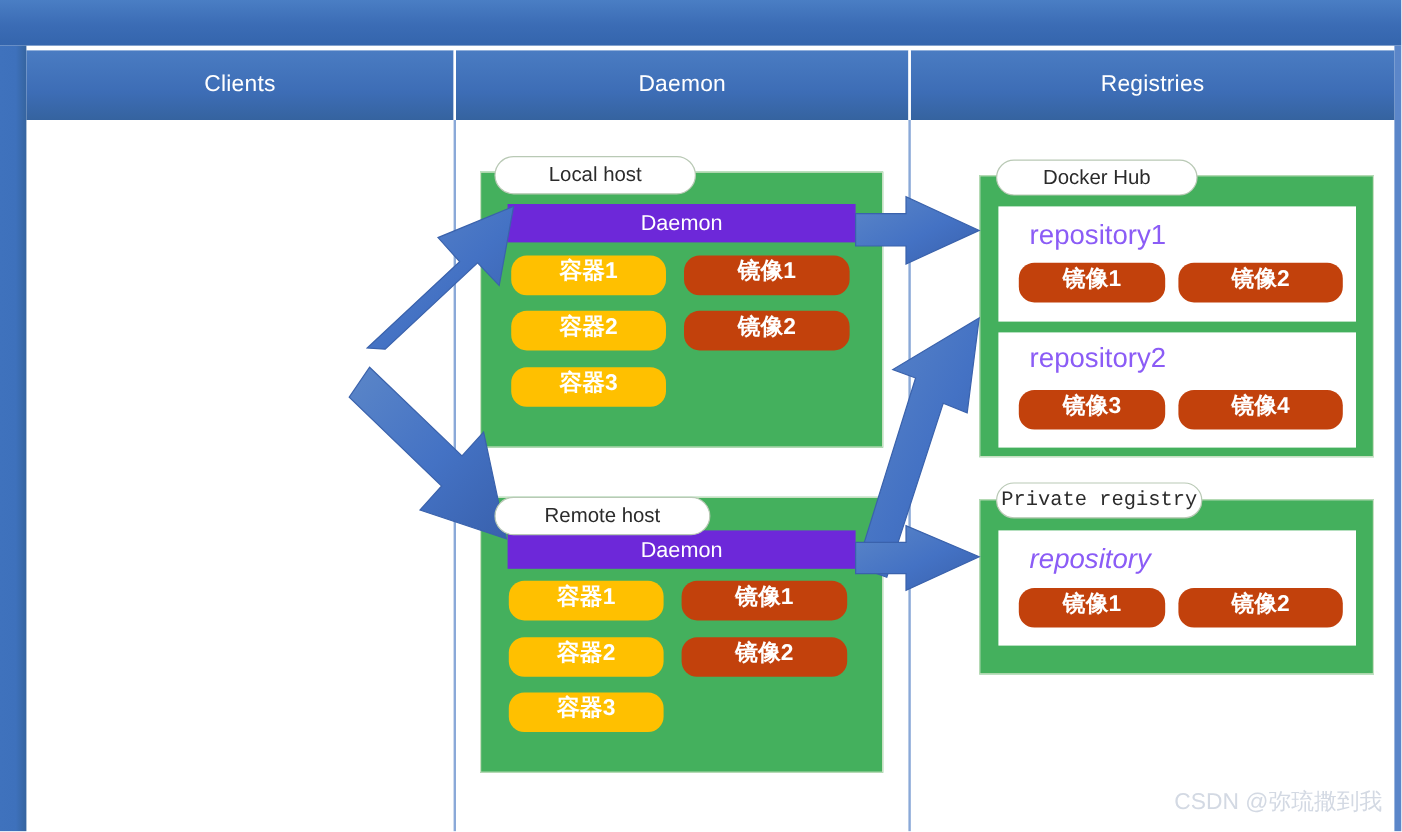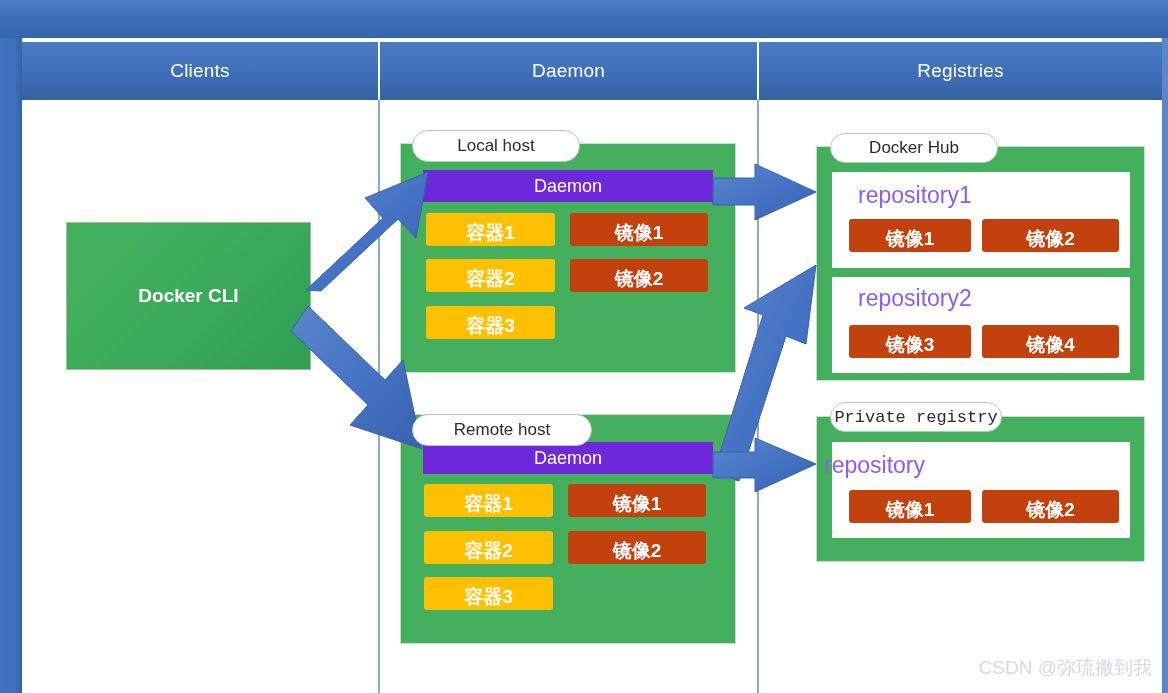--- a/index.html
+++ b/index.html
@@ -111,23 +111,23 @@
     display: flex;
     align-items: center;
     justify-content: center;
     box-sizing: border-box;
     z-index: 4;
   }
 
   
   .chip {
     position: absolute;
-    border-radius: 3px;
-    display: flex;
-    align-items: flex-end;
+    border-radius: 13px;
+    display: flex;
+    align-items: flex-start;
     justify-content: center;
     color: #ffffff;
     font-size: 19px;
     font-weight: bold;
     box-sizing: border-box;
     z-index: 4;
   }
   .chip.container { background: #ffc000; }
   .chip.image     { background: #c2410c; }
 
@@ -179,23 +179,20 @@
   <div class="col-header sep" style="left:378px; width:379px;">
     <span>Daemon</span>
   </div>
   <div class="col-header sep" style="left:757px; width:405px;">
     <span>Registries</span>
   </div>
 
   <div class="col-divider" style="left:378px;"></div>
   <div class="col-divider" style="left:757px;"></div>
 
-  <div class="cli-box">
-    <span>Docker CLI</span>
-  </div>
 
   <div class="green-box" style="left:400px; top:143px; width:336px; height:230px;"></div>
   <div class="pill-label" style="left:412px; top:130px; width:168px; height:32px;">
     <span>Local host</span>
   </div>
   <div class="daemon-bar" style="left:423px; top:170px; width:290px; height:32px;">
     <span>Daemon</span>
   </div>
   <div class="chip container" style="left:426px; top:213px; width:129px; height:33px;">
     <span>容器1</span>
@@ -257,21 +254,21 @@
   </div>
   <div class="chip image" style="left:982px; top:325px; width:137px; height:33px;">
     <span>镜像4</span>
   </div>
 
   <div class="green-box" style="left:816px; top:416px; width:329px; height:146px;"></div>
   <div class="pill-label" style="left:830px; top:402px; width:172px; height:30px;font-family:Liberation Mono, monospace;">
     <span>Private registry</span>
   </div>
   <div class="repo-panel" style="left:832px; top:442px; width:298px; height:96px;"></div>
-  <div class="repo-title" style="left:824px; top:452px;">repository</div>
+  <div class="repo-title" style="left:858px; top:452px;font-style:italic;">repository</div>
   <div class="chip image" style="left:849px; top:490px; width:122px; height:33px;">
     <span>镜像1</span>
   </div>
   <div class="chip image" style="left:982px; top:490px; width:137px; height:33px;">
     <span>镜像2</span>
   </div>
 
   <svg id="arrow-layer" viewBox="0 0 1168 693" xmlns="http://www.w3.org/2000/svg">
     <defs>
       <linearGradient id="agrad" x1="0" y1="0" x2="1" y2="1">

